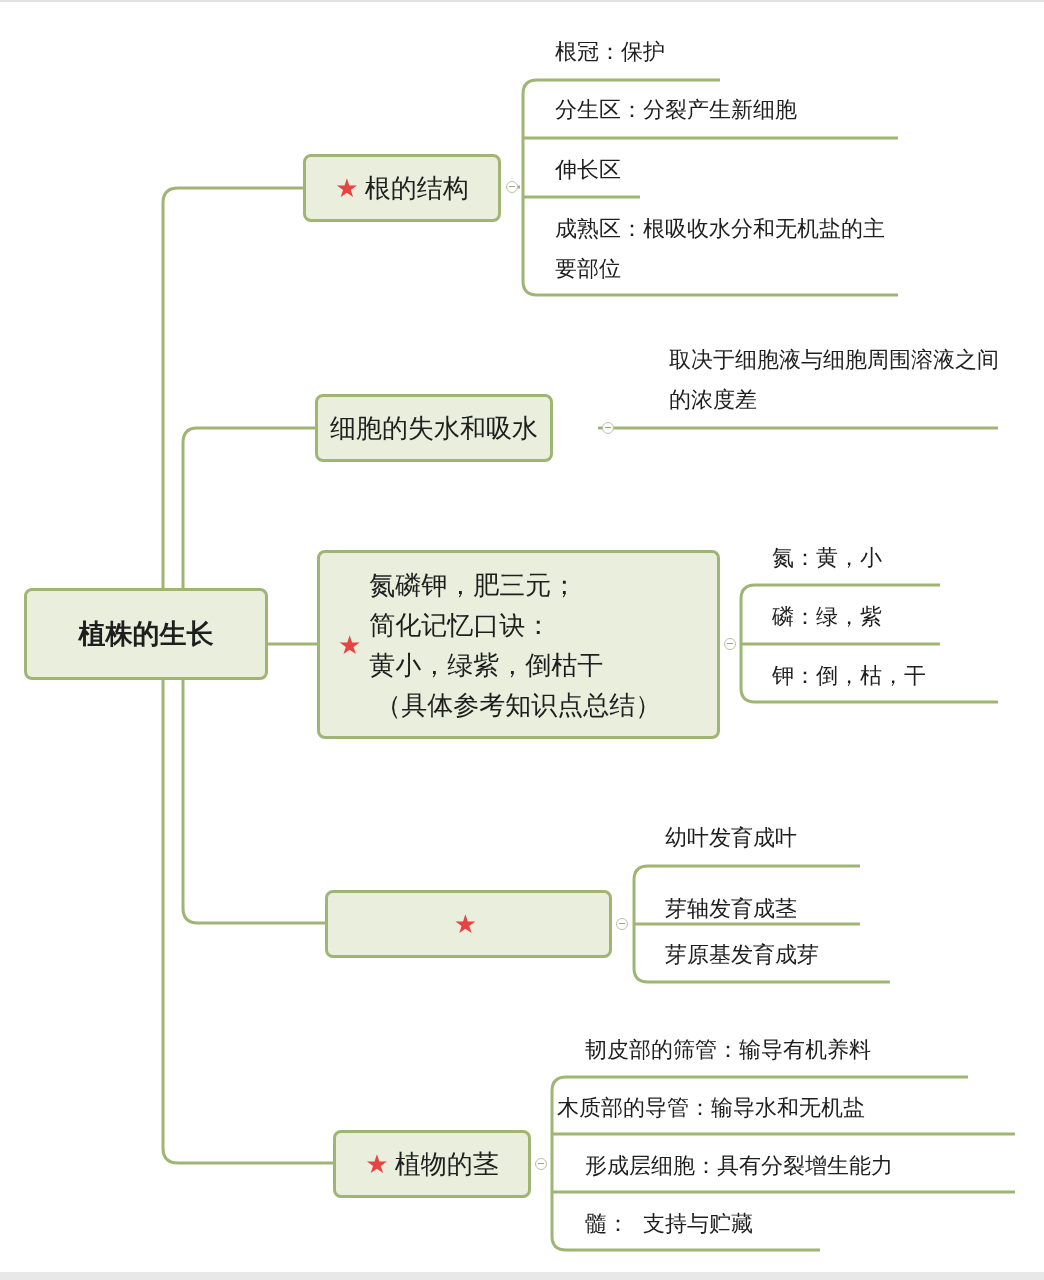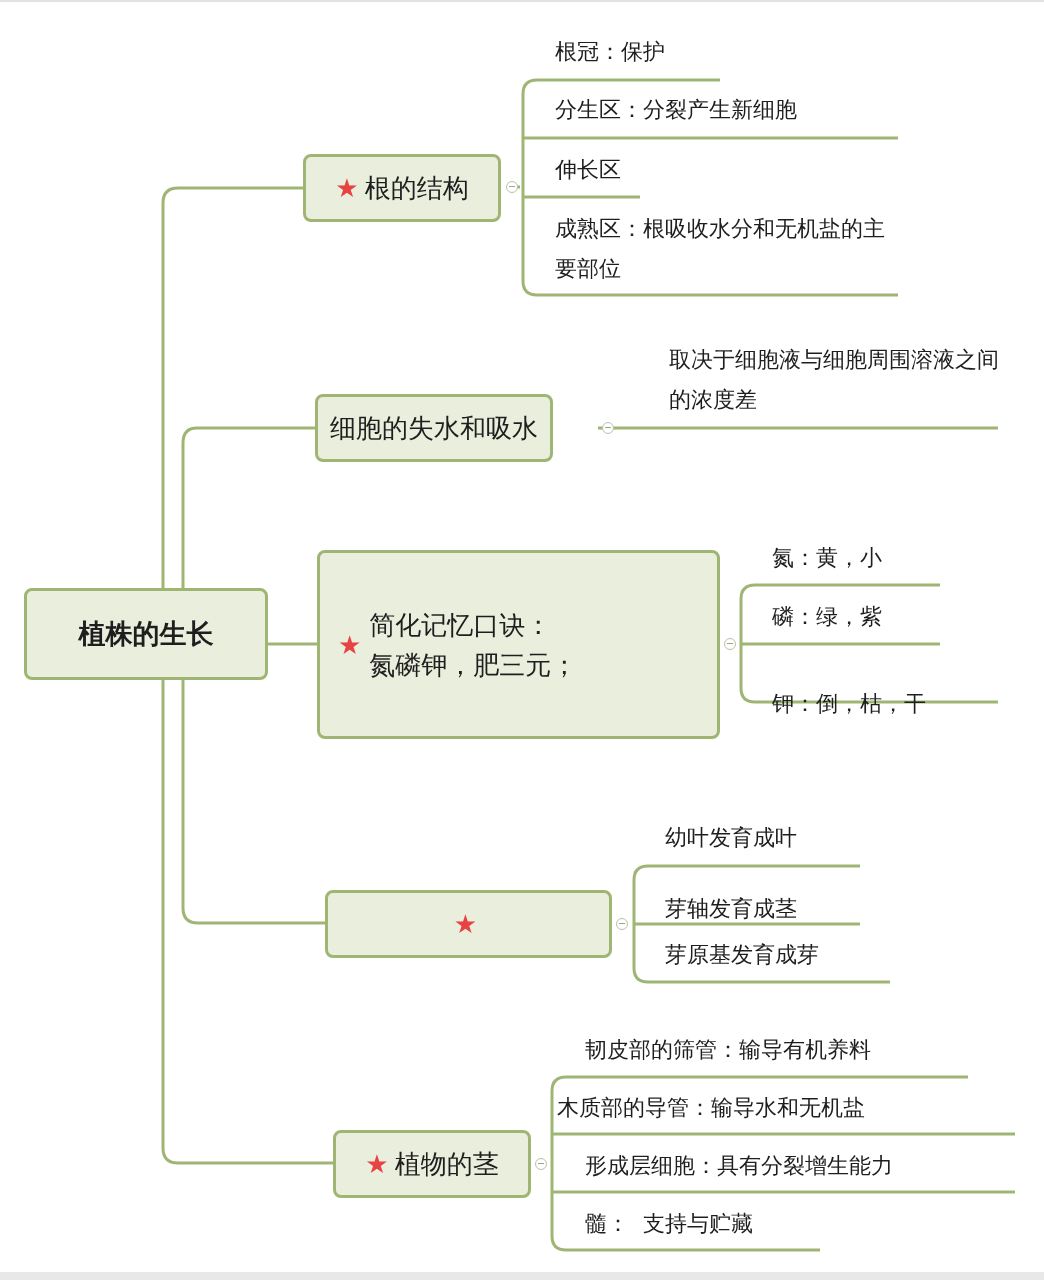--- a/index.html
+++ b/index.html
@@ -75,28 +75,30 @@
 
 <div class="node" style="left:315px;top:394px;width:238px;height:68px;">
   <span>细胞的失水和吸水</span>
 </div>
 <div class="collapse" style="left:602px;top:422px;"></div>
 <div class="leaf multi" style="left:653px;top:340px;width:335px;margin-left:16px;">取决于细胞液与细胞周围溶液之间的浓度差</div>
 
 <div class="node memo" style="left:317px;top:550px;width:403px;height:189px;">
   <span class="star" style="margin-right:8px;">★</span>
   <div class="txt">
+    <div>氮磷钾，肥三元；</div>
     <div>简化记忆口诀：</div>
-    <div>氮磷钾，肥三元；</div>
+    <div>黄小，绿紫，倒枯干</div>
+    <div style="margin-left:6px;">（具体参考知识点总结）</div>
   </div>
 </div>
 <div class="collapse" style="left:724px;top:638px;"></div>
 <div class="leaf" style="left:772px;top:538px;">氮：黄，小</div>
 <div class="leaf" style="left:772px;top:597px;">磷：绿，紫</div>
-<div class="leaf" style="left:772px;top:656px;margin-top:28px;">钾：倒，枯，干</div>
+<div class="leaf" style="left:772px;top:656px;">钾：倒，枯，干</div>
 
 <div class="node" style="left:325px;top:890px;width:287px;height:68px;">
   <span class="star">★</span>
 </div>
 <div class="collapse" style="left:616px;top:918px;"></div>
 <div class="leaf" style="left:665px;top:818px;">幼叶发育成叶</div>
 <div class="leaf" style="left:665px;top:889px;">芽轴发育成茎</div>
 <div class="leaf" style="left:665px;top:935px;">芽原基发育成芽</div>
 
 <div class="node" style="left:333px;top:1130px;width:198px;height:68px;">

